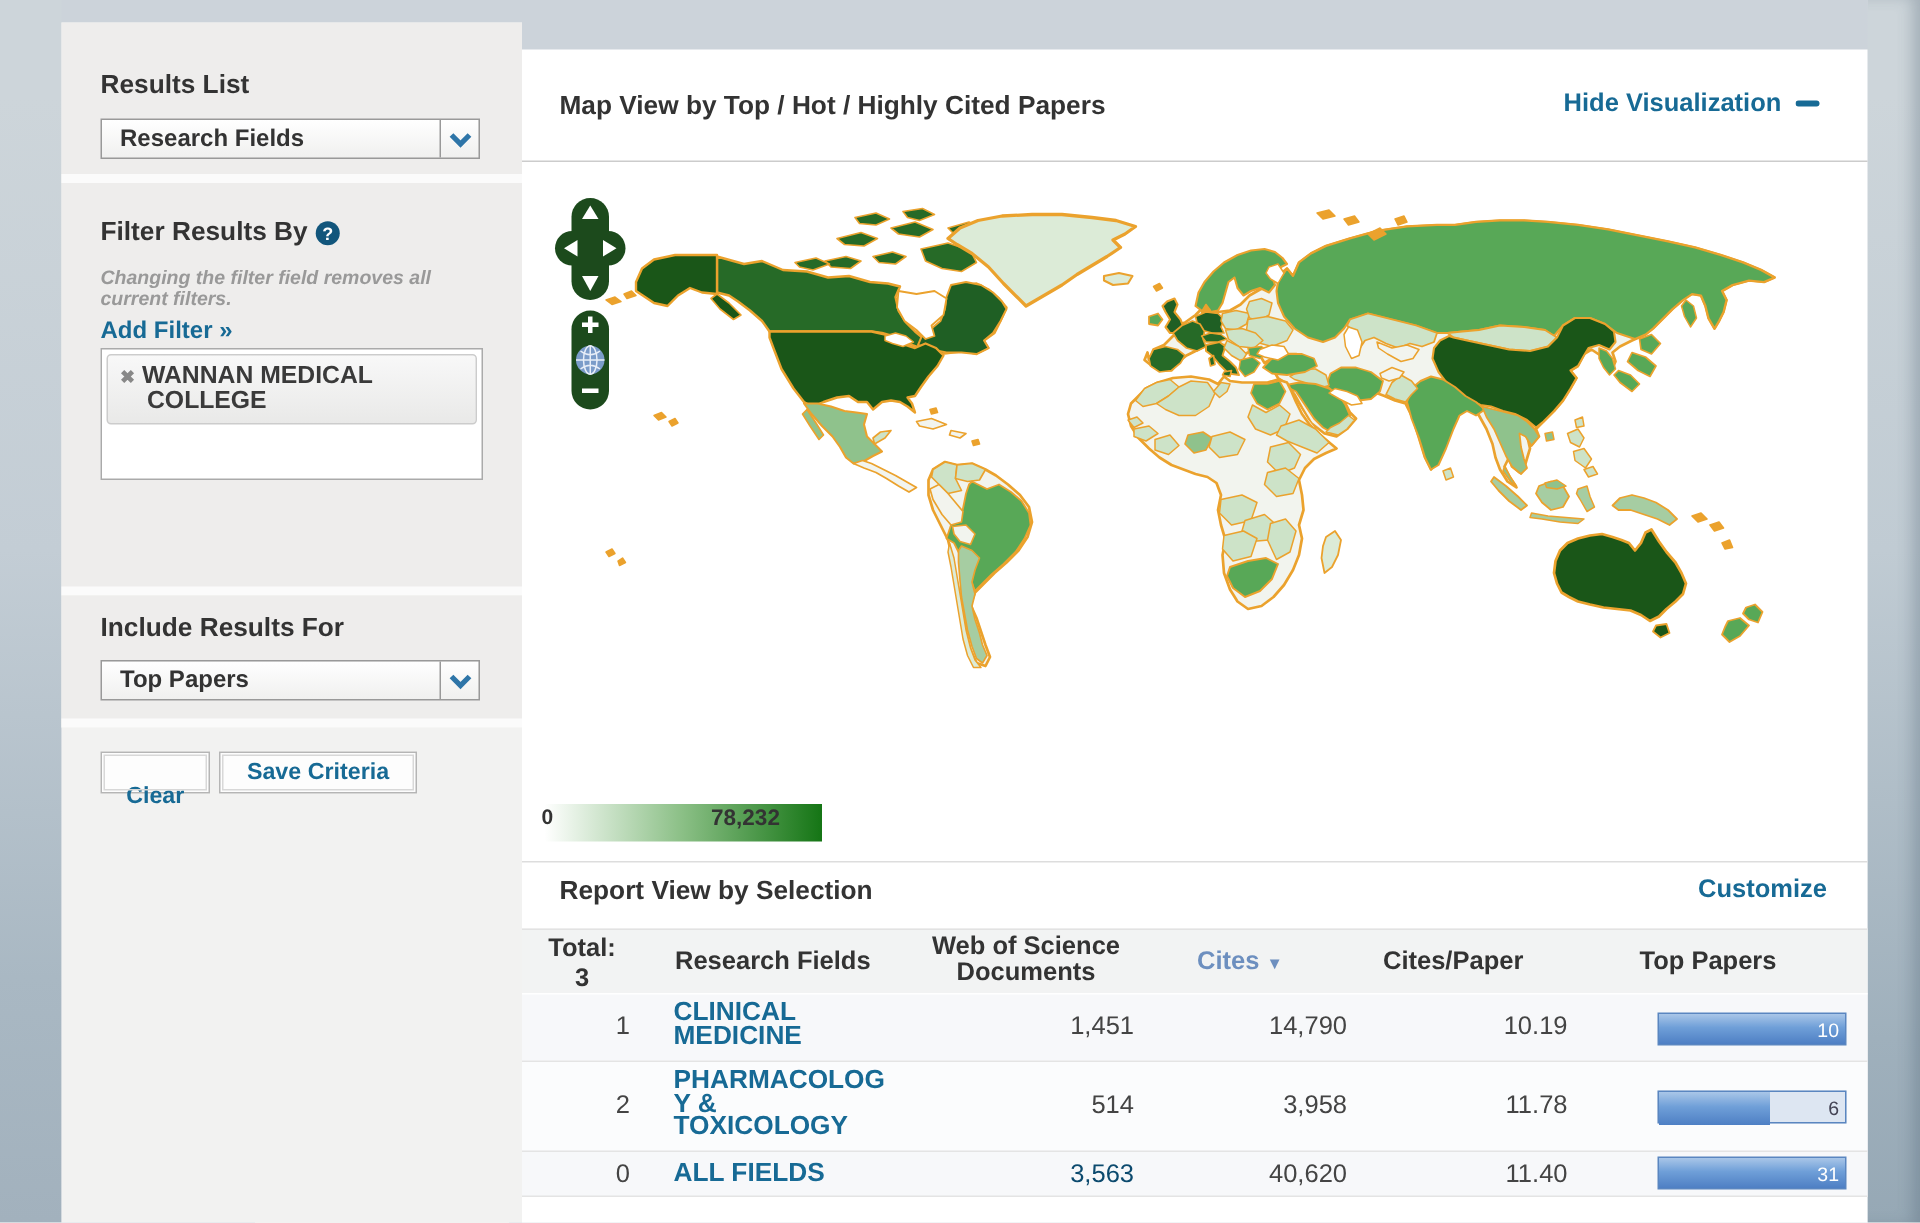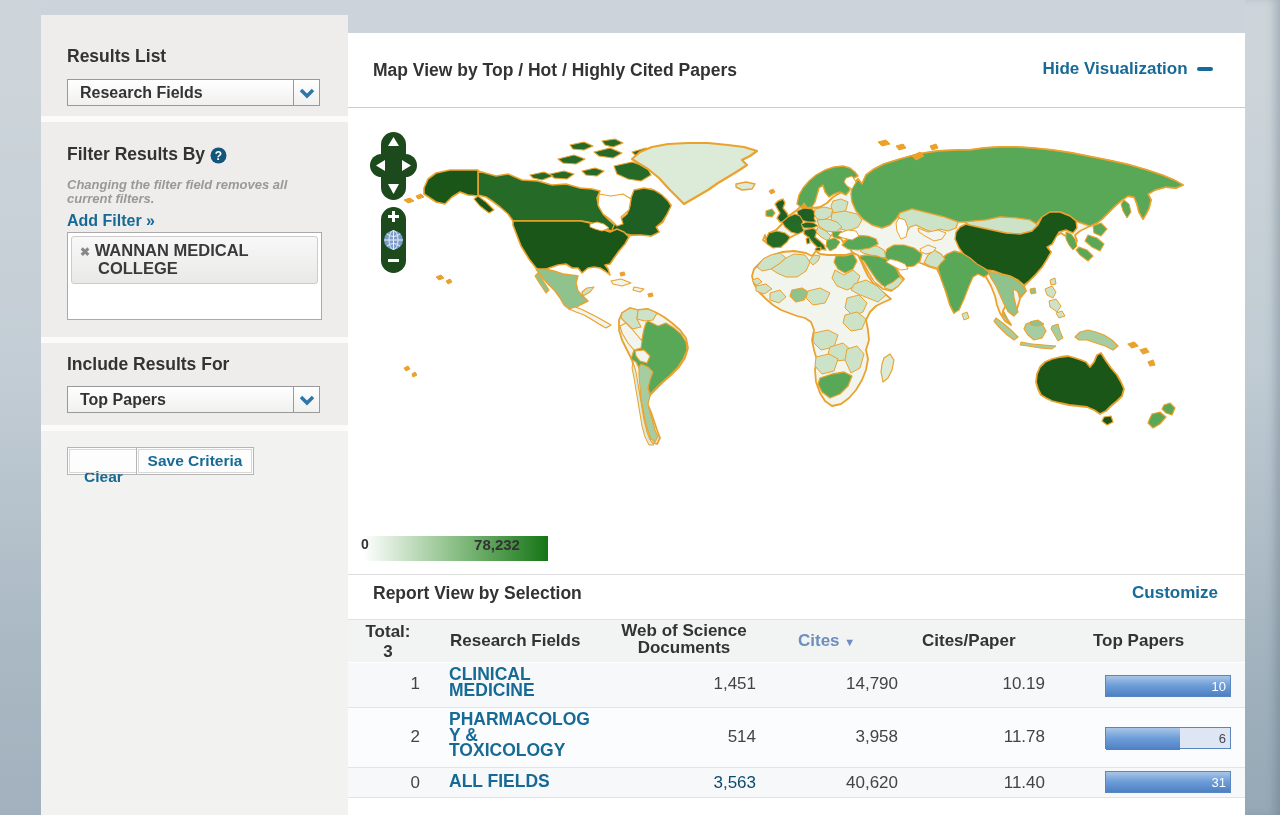--- a/index.html
+++ b/index.html
@@ -25,21 +25,21 @@
   <div class="sect" style="height:107px; padding-top:31px;">
     <div class="hdr">Results List</div>
     <div class="dd" style="margin-top:12px;">
         <span>Research Fields</span>
         <div class="arr">
       <svg width="26" height="25">
             <path d="M7 10 L13 16 L19 10" stroke="#2e75a8" stroke-width="3.5" fill="none"></path>
           </svg></div>
       </div>
   </div>
-  <div class="sect" style="height:221px; padding-top:22px;">
+  <div class="sect" style="height:275px; padding-top:22px;">
     <div class="hdr">Filter Results By <svg width="17" height="17" style="vertical-align:-4px">
           <circle cx="8.5" cy="8.5" r="8" fill="#12567c"></circle>
           <text x="8.5" y="13" text-anchor="middle" font-size="12" font-weight="bold" fill="#fff">?</text>
         </svg></div>
     <div style="font-size:13px; font-style:italic; font-weight:bold; color:#999; margin-top:13px; width:245px; line-height:13.5px;">Changing the filter field removes all current filters.</div>
     <div class="blue" style="font-size:16px; margin-top:7px;">Add Filter »</div>
     <div style="width:255px; height:88px; background:#fff; border:1px solid #aaa; margin-top:2px; padding:3px;">
       <div style="background:linear-gradient(#f8f8f8,#e9e9e8); border:1px solid #ccc; border-radius:3px; padding:5px 6px 7px 8px; font-size:16.5px; font-weight:bold; color:#3a3a3a; line-height:16px;">
         <span style="color:#888; font-size:12px;">✖</span> WANNAN MEDICAL<br><span style="margin-left:18px;">COLLEGE</span>
       </div>
@@ -50,21 +50,21 @@
     <div class="dd" style="margin-top:11px;">
         <span>Top Papers</span>
         <div class="arr">
       <svg width="26" height="25">
             <path d="M7 10 L13 16 L19 10" stroke="#2e75a8" stroke-width="3.5" fill="none"></path>
           </svg></div>
       </div>
   </div>
   <div style="position:relative; height:60px;">
     <div class="btn" style="left:26px; top:16px; width:73px; padding-top:20px;">Clear</div>
-    <div class="btn" style="left:95px; top:16px; width:118px; padding-top:4px;">Save Criteria</div>
+    <div class="btn" style="left:105px; top:16px; width:132px; padding-top:4px;">Save Criteria</div>
   </div>
 </div>
 <div id="content">
   <div style="position:absolute; left:25px; top:27px;" class="hdr">Map View by Top / Hot / Highly Cited Papers</div>
   <div style="position:absolute; right:31px; top:26px; font-size:17px;" class="blue">Hide Visualization&nbsp; <svg width="17" height="12" style="vertical-align:-1px">
         <rect x="0" y="4" width="16" height="4" rx="2" fill="#176a95"></rect>
       </svg></div>
   <div style="position:absolute; left:0; top:74px; width:897px; border-top:1px solid #ccc;"></div>
   <svg style="position:absolute; left:0; top:75px;" width="897" height="466" viewBox="348 90 897 466">
     <polygon points="478,153 496,158 508,156 522,162 538,163 552,167 566,166 580,170 592,171 600,173 597,180 599,189 604,197 610,203 616,208 624,212 632,214 640,208 647,206 654,204 659,197 666,191 662,186 654,183 647,179 641,173 651,171 659,175 666,181 671,187 667,196 663,204 656,209 659,214 651,218 643,216 635,217 627,218 619,215 611,213 603,210 595,206 588,204 581,203 513,203 508,196 500,189 492,183 486,179 478,177" fill="#266a27" stroke="#eba22d" stroke-width="1.6" stroke-linejoin="round"></polygon>

